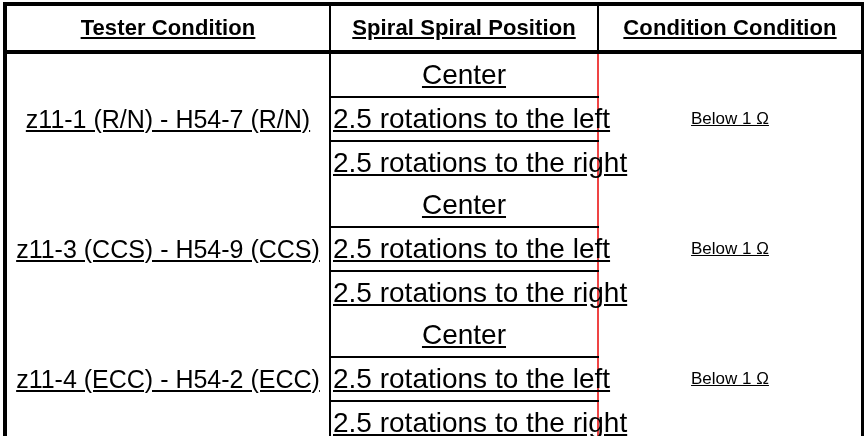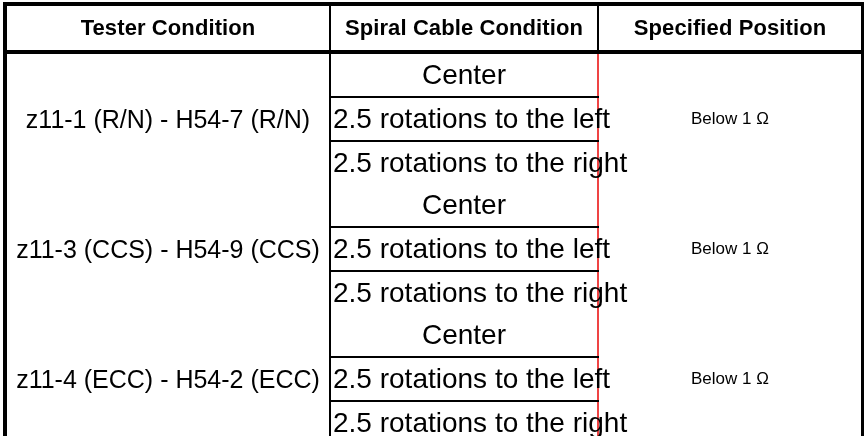--- a/index.html
+++ b/index.html
@@ -34,20 +34,21 @@
   table.spec-table col.c2 { width: 268px; }
   table.spec-table col.c3 { width: 265px; }
 
   th, td {
     margin: 0;
     padding: 0;
     text-align: center;
     vertical-align: middle;
     color: #000;
     background: #fff;
+    text-decoration: underline;
   }
 
   
   thead th {
     height: 44px;
     font-size: 22px;
     font-weight: bold;
     letter-spacing: 0.1px;
     border-bottom: 4px solid #000;
     border-right: 2px solid #000;
@@ -91,22 +92,22 @@
 <div class="table-wrap">
   <table class="spec-table">
     <colgroup>
       <col class="c1">
       <col class="c2">
       <col class="c3">
     </colgroup>
     <thead>
       <tr>
         <th>Tester Condition</th>
-        <th>Spiral Cable Condition</th>
-        <th class="last">Specified Position</th>
+        <th>Spiral Spiral Position</th>
+        <th class="last">Condition Condition</th>
       </tr>
     </thead>
     <tbody>
 
       <tr>
         <td class="tester" rowspan="3">z11-1 (R/N) - H54-7 (R/N)</td>
         <td class="position">Center</td>
         <td class="specified" rowspan="3">Below 1 Ω</td>
       </tr>
       <tr>

